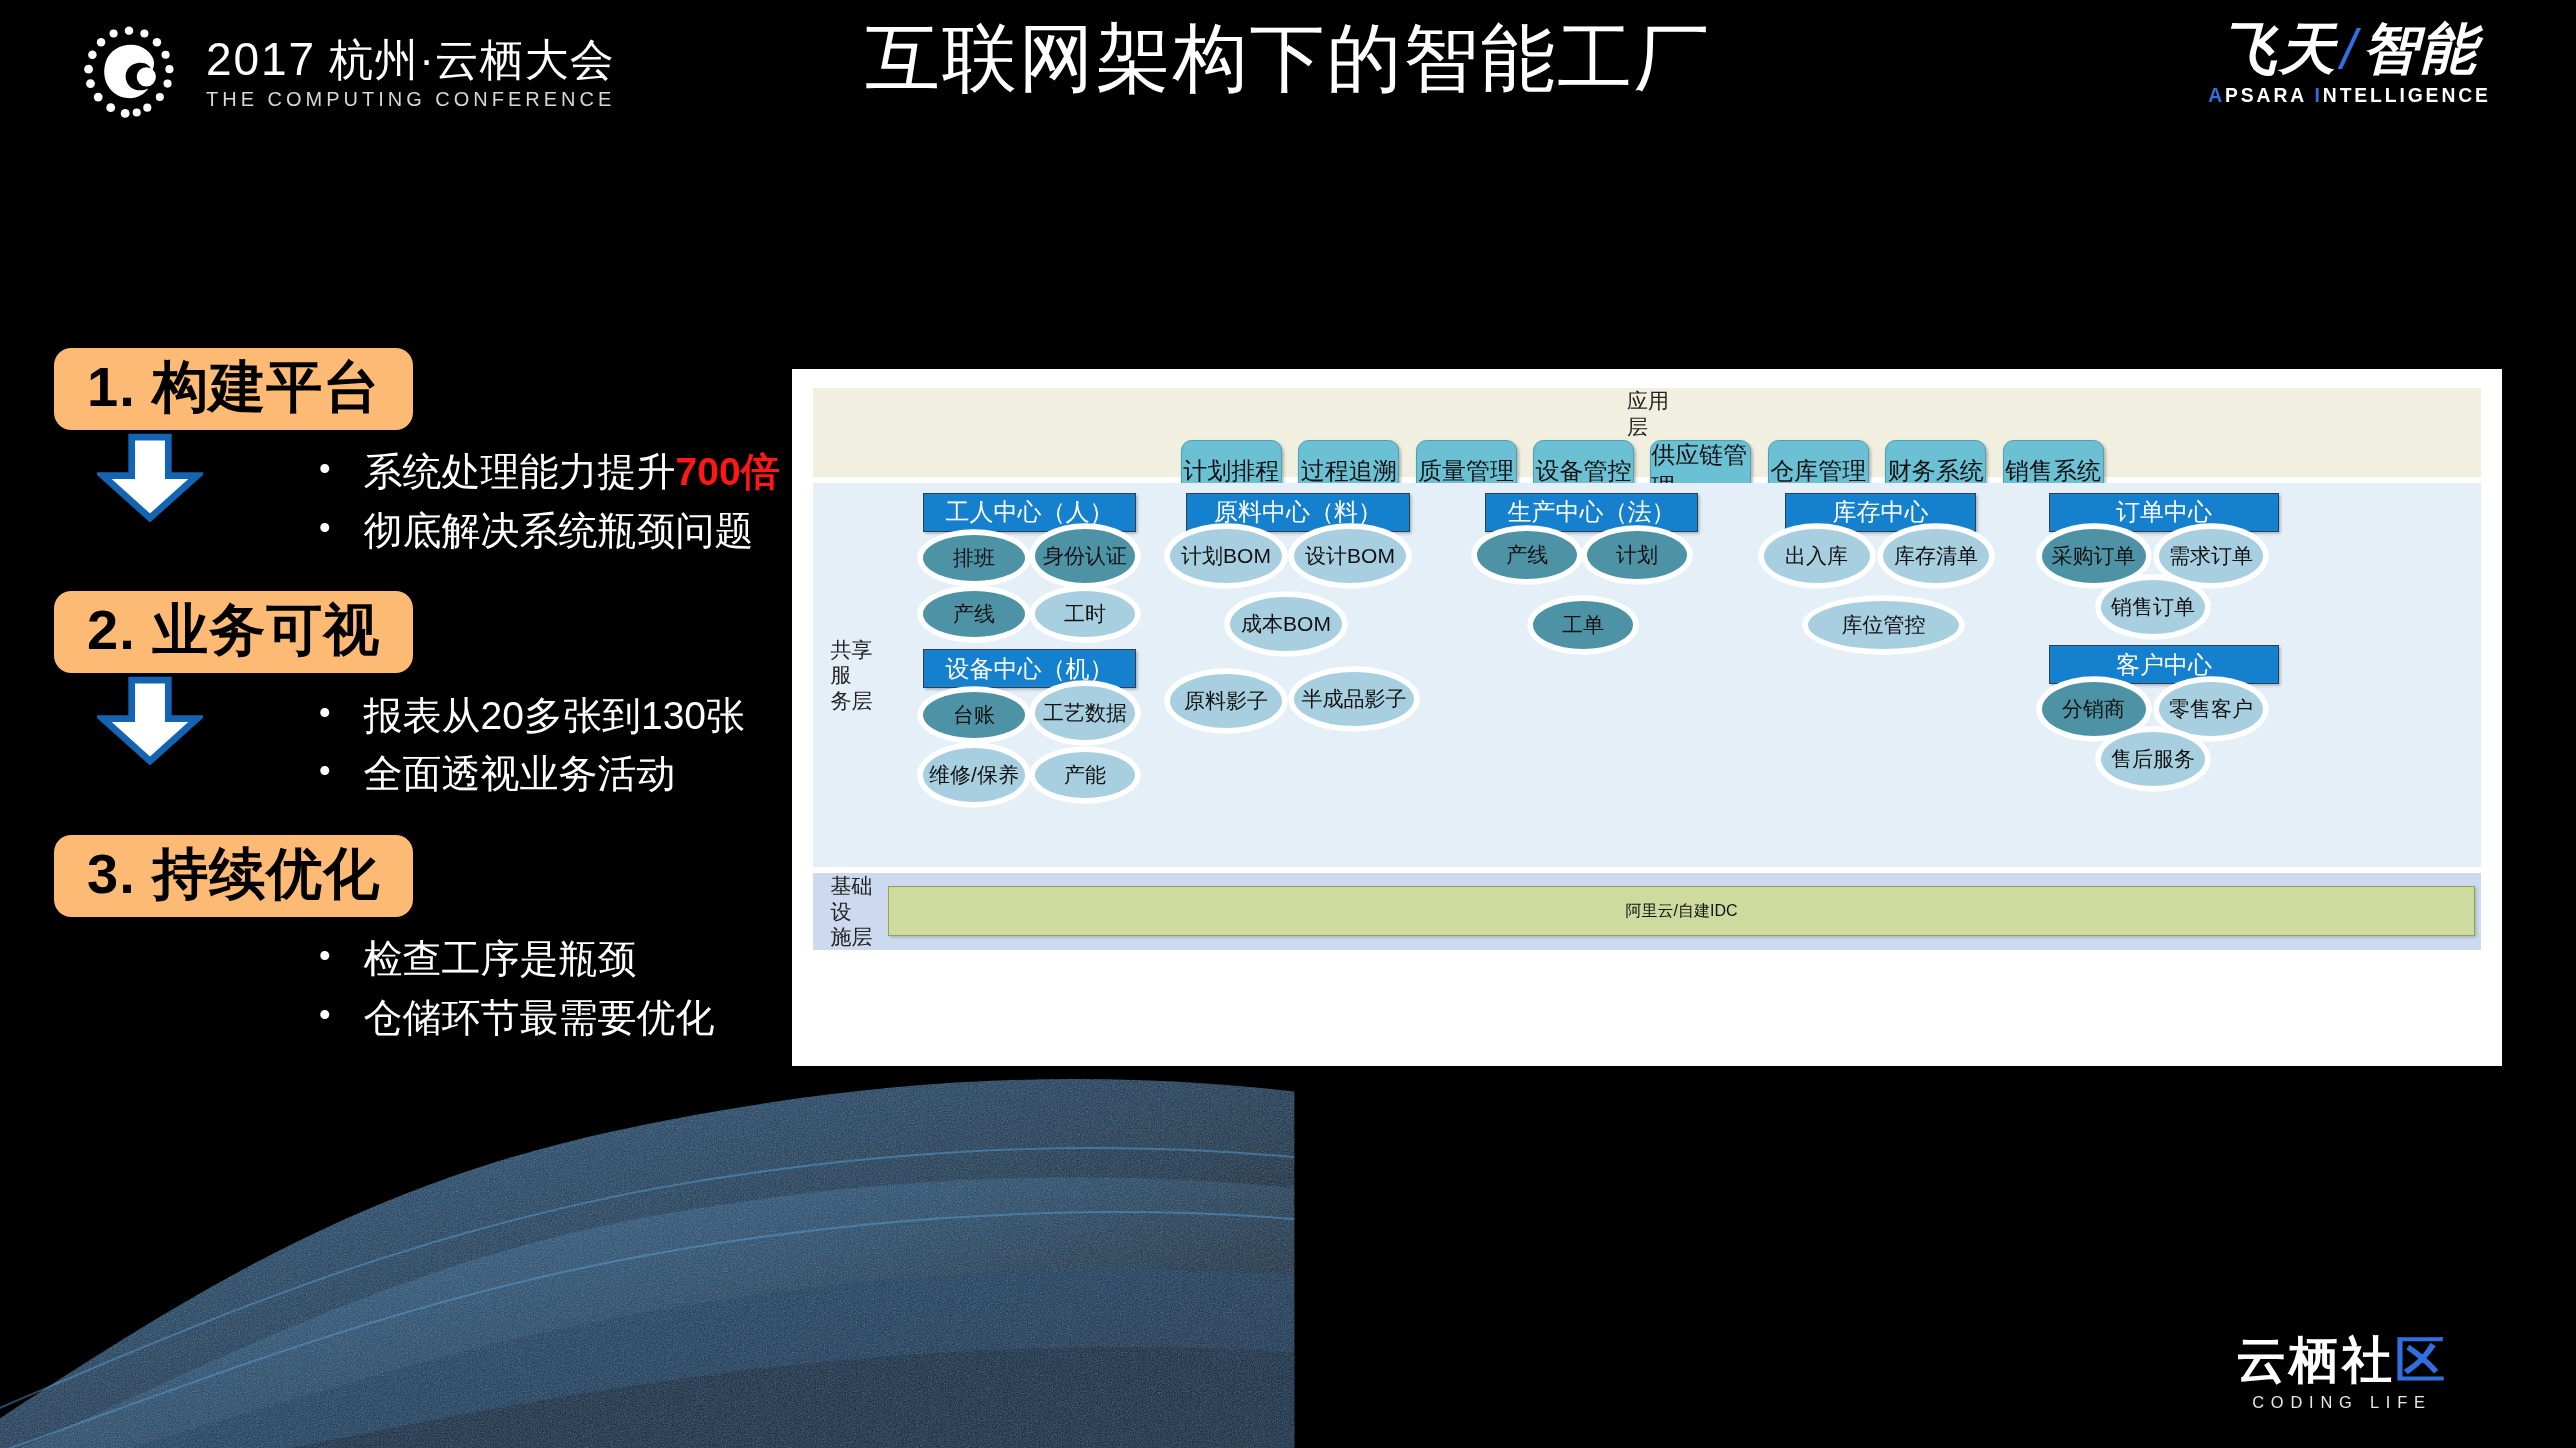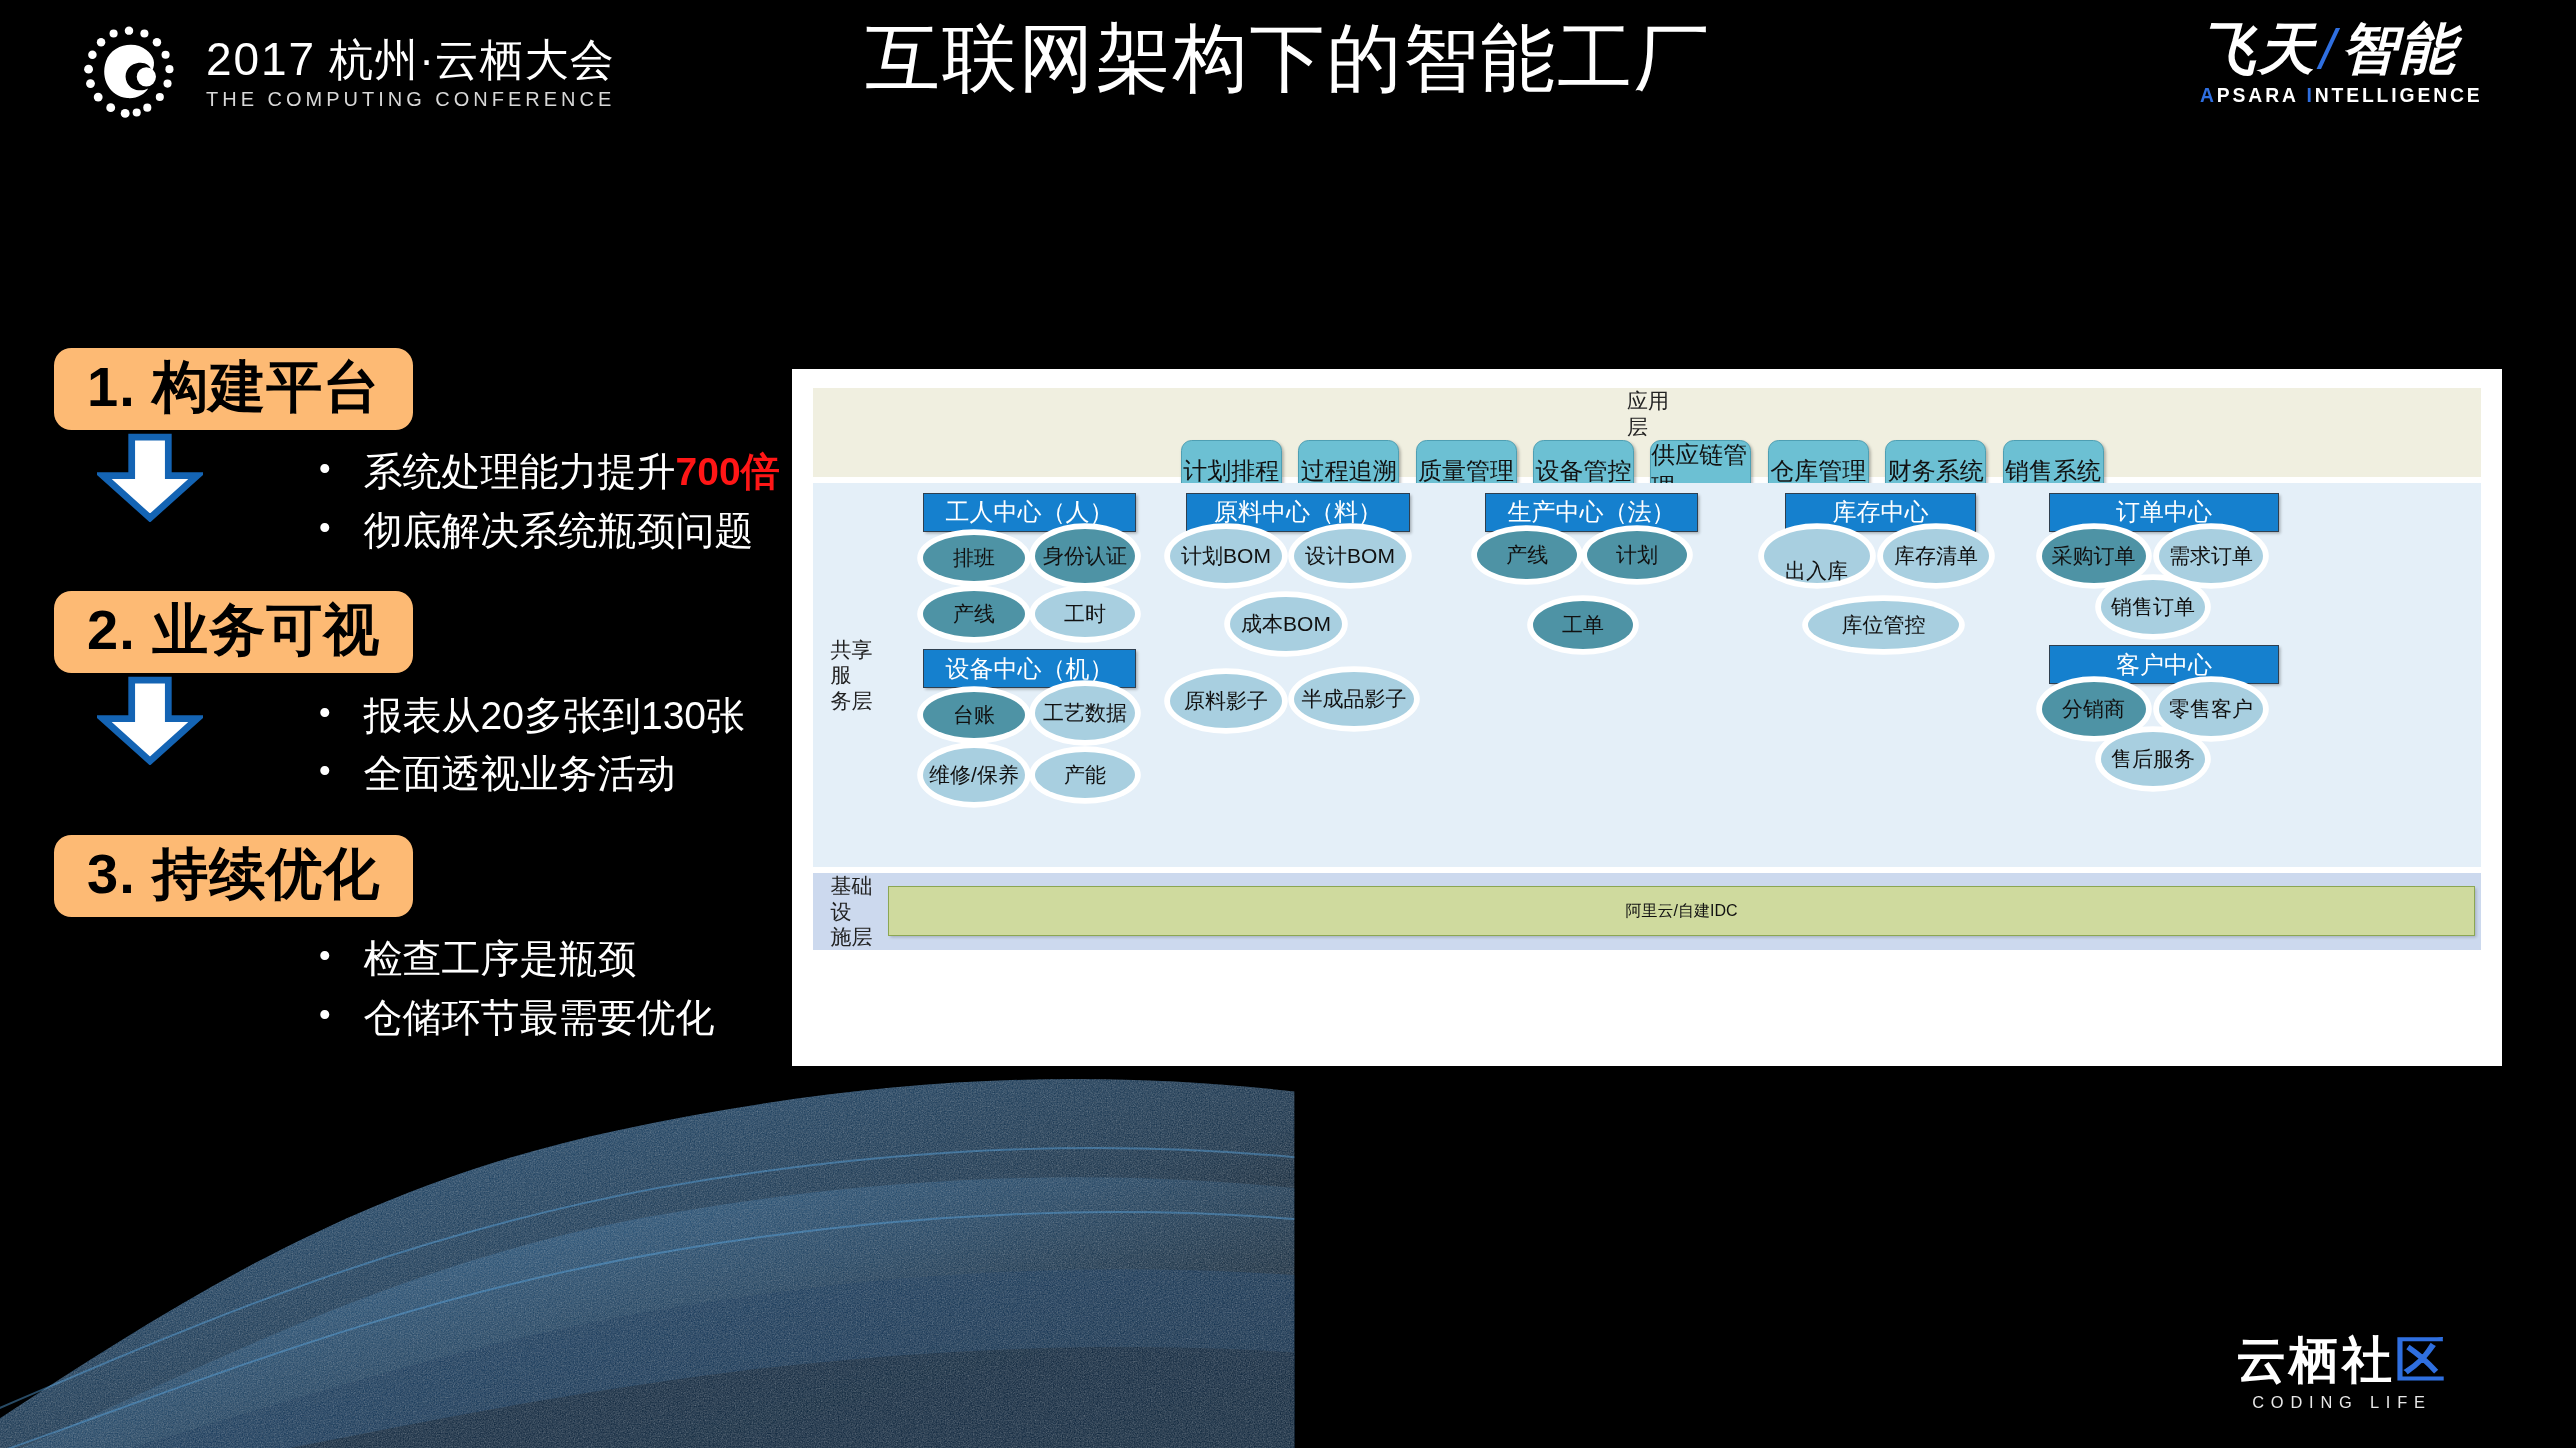--- a/index.html
+++ b/index.html
@@ -16,21 +16,21 @@
   .logo-left{position:absolute;left:77px;top:21px;display:flex;align-items:center;gap:25px;}
   .logo-dots{width:104px;height:104px;position:relative;flex:none;}
   .logo-left-text{display:flex;flex-direction:column;gap:3.9px;}
   .logo-l1{font-size:44px;letter-spacing:1px;color:#fff;font-weight:400;line-height:1.05;}
   .logo-l1 .yr{font-size:46px;letter-spacing:1.9px;}
   .logo-l2{font-size:20px;letter-spacing:4px;color:#d8d8d8;font-weight:300;}
 
   #slide-title{position:absolute;left:0;top:21px;width:2576px;text-align:center;
                font-size:75px;line-height:1;font-weight:400;color:#fff;letter-spacing:1.9px;}
 
-  .logo-right{position:absolute;right:77px;top:21px;width:299px;text-align:left;}
+  .logo-right{position:absolute;right:77px;top:21px;width:299px;text-align:center;}
   .lr-cn{font-size:56px;font-weight:700;letter-spacing:1.9px;line-height:1;
          font-style:italic;color:#fff;}
   .lr-cn .slash{color:#2f6fe0;font-weight:400;padding:0 3.9px;}
   .lr-en{margin-top:7.7px;font-size:19.3px;letter-spacing:2.9px;font-weight:700;color:#fff;}
   .lr-en .hl{color:#2f6fe0;}
 
   
   #left-col{position:absolute;left:0;top:348px;width:792px;z-index:4;}
   .step-block{position:relative;margin-bottom:5.8px;}
   .step-head{display:inline-block;background:#fdba74;color:#000;border-radius:17.4px;
@@ -289,21 +289,21 @@
 
       <div class="svc-col" style="width:290px;">
         <div class="center-title" style="left:27px;top:9.7px;width:211px;">生产中心（法）</div>
         <div class="pill dark" style="left:19.3px;top:48px;width:100px;height:48px;">产线</div>
         <div class="pill dark" style="left:129px;top:48px;width:100px;height:48px;">计划</div>
         <div class="pill dark" style="left:75px;top:118px;width:100px;height:48px;">工单</div>
       </div>
 
       <div class="svc-col" style="width:280px;">
         <div class="center-title" style="left:37px;top:9.7px;width:189px;">库存中心</div>
-        <div class="pill light" style="left:15.5px;top:46px;width:106px;height:54px;align-items:flex-end;">
+        <div class="pill light" style="left:15.5px;top:46px;width:106px;height:54px;">
             <div>出入</div>
             <div>库</div>
           </div>
         <div class="pill light" style="left:135px;top:46px;width:106px;height:54px;">
             <div>库存</div>
             <div>清单</div>
           </div>
         <div class="pill light" style="left:60px;top:118px;width:151px;height:48px;">库位管控</div>
       </div>
 

